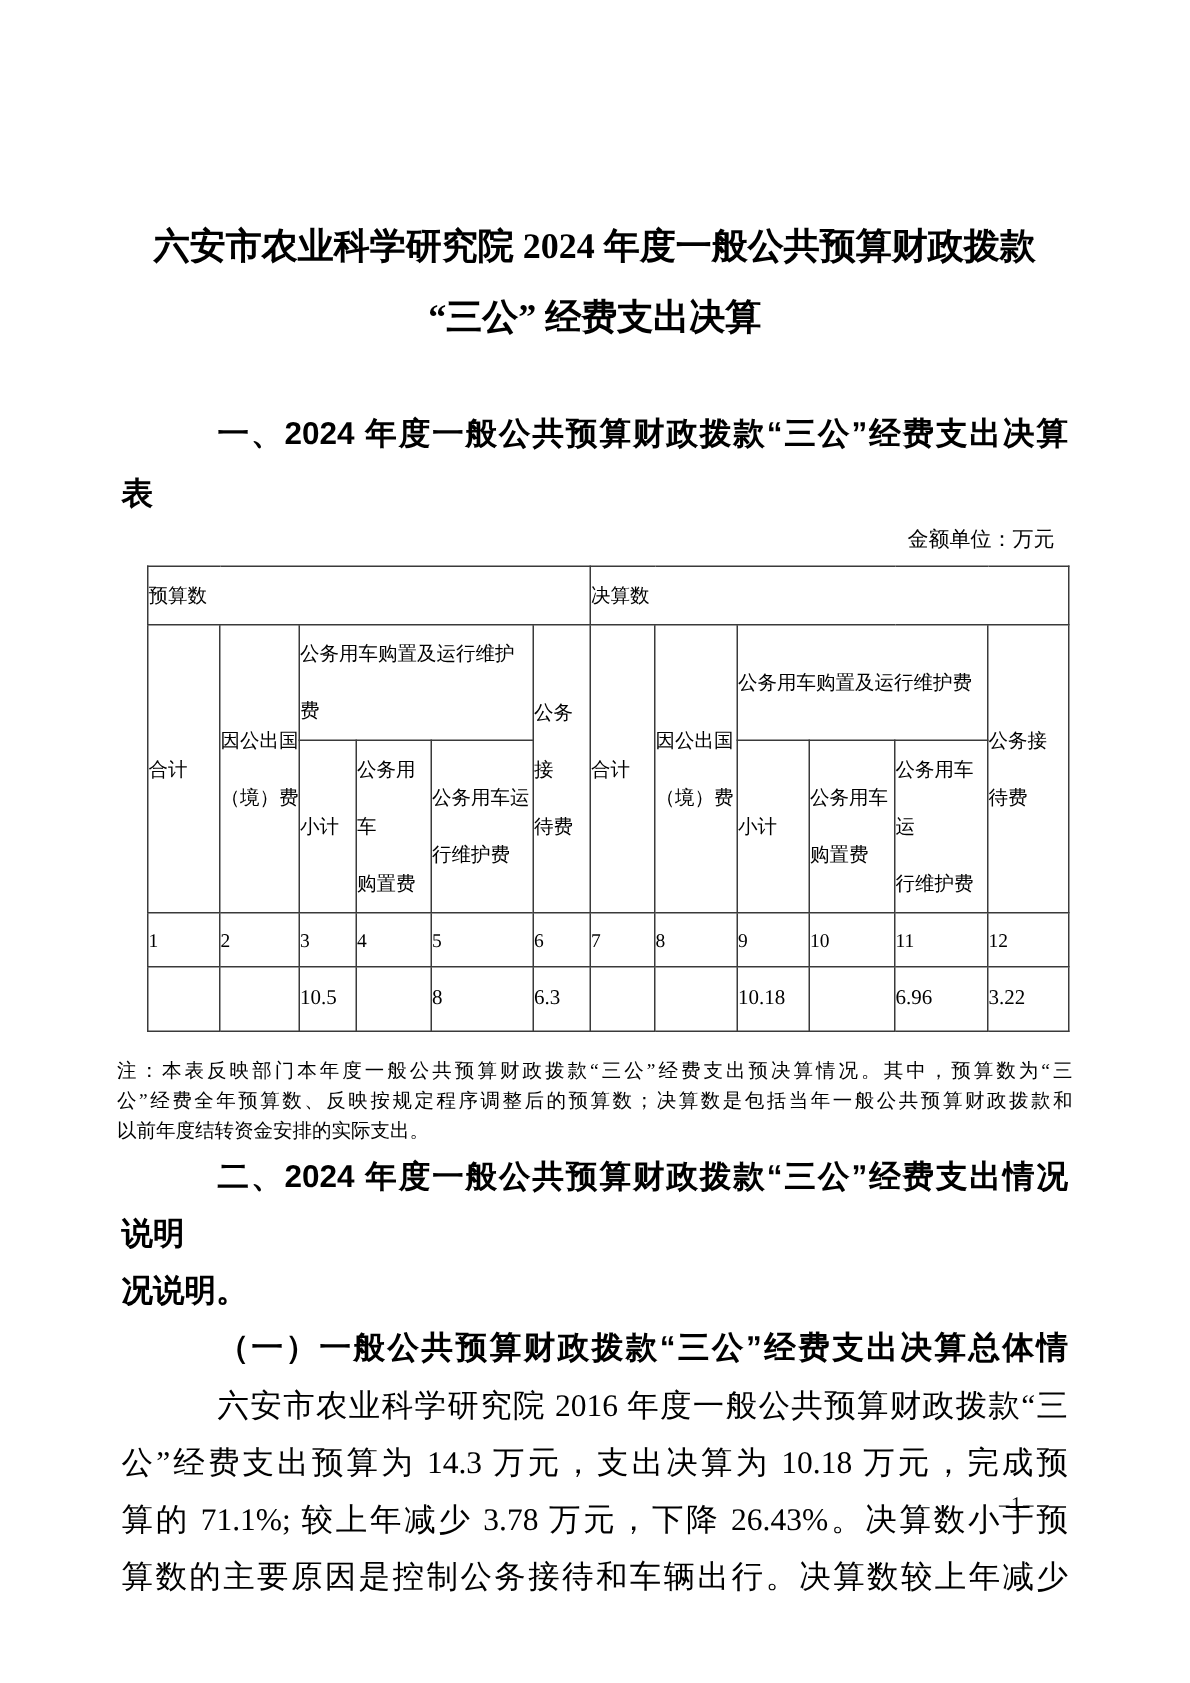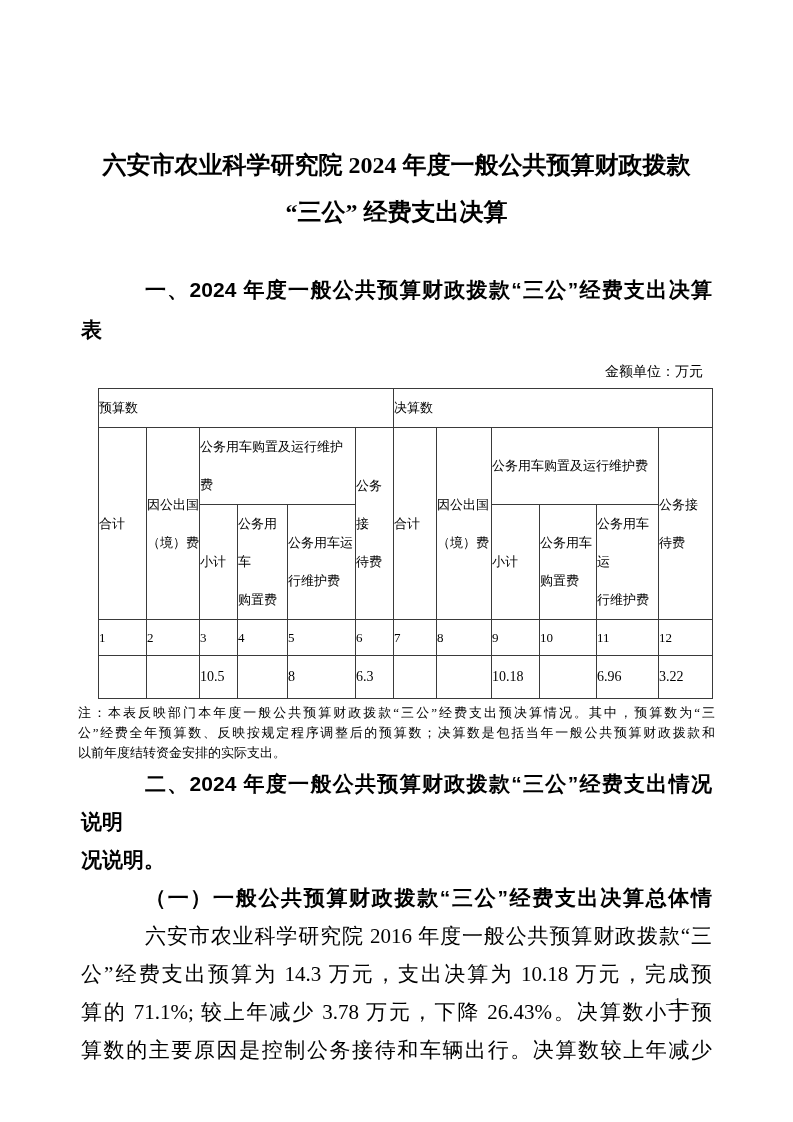--- a/index.html
+++ b/index.html
@@ -14,32 +14,32 @@
   
   .doc-title{margin-top:142px;text-align:center;font-weight:bold;font-size:24px;line-height:47px;}
 
   
   .h-line{font-weight:bold;font-size:21px;line-height:40px;font-family:"Liberation Sans","DejaVu Sans",sans-serif;}
   .sec1{margin-top:34px;}
   .jline{text-align:justify;text-align-last:justify;}
   .indent{padding-left:64px;}
 
   
-  .unit{margin-top:13px;font-size:14px;line-height:18px;text-align:right;padding-right:9px;}
+  .unit{margin-top:2px;font-size:14px;line-height:18px;text-align:right;padding-right:9px;}
 
   
   table.sg{border-collapse:collapse;table-layout:fixed;width:614px;margin-left:17px;margin-top:7px;}
   table.sg td{border:1px solid #3a3a3a;text-align:left;vertical-align:middle;padding:0;overflow:hidden;}
   tr.r1{height:39px;} tr.r2{height:45px;} tr.r3{height:76px;} tr.r4{height:36px;} tr.r5{height:43px;}
   td.th{font-size:13px;line-height:38px;white-space:pre-line;}
   tr.r4 td{font-size:13px;line-height:normal;}
   tr.r5 td{font-size:14px;line-height:normal;}
 
   
-  .note{margin-top:4px;margin-left:-3px;width:637px;font-size:13px;line-height:20px;}
+  .note{margin-top:16px;margin-left:-3px;width:637px;font-size:13px;line-height:20px;}
 
   
   .lower{margin-top:2px;}
   .b-line{font-size:21px;line-height:38px;}
   .lower .h-line{line-height:38px;}
 
   .page-num{position:absolute;top:996px;right:103px;font-size:14px;line-height:16px;letter-spacing:1px;}
 </style>
 </head>
 <body>

